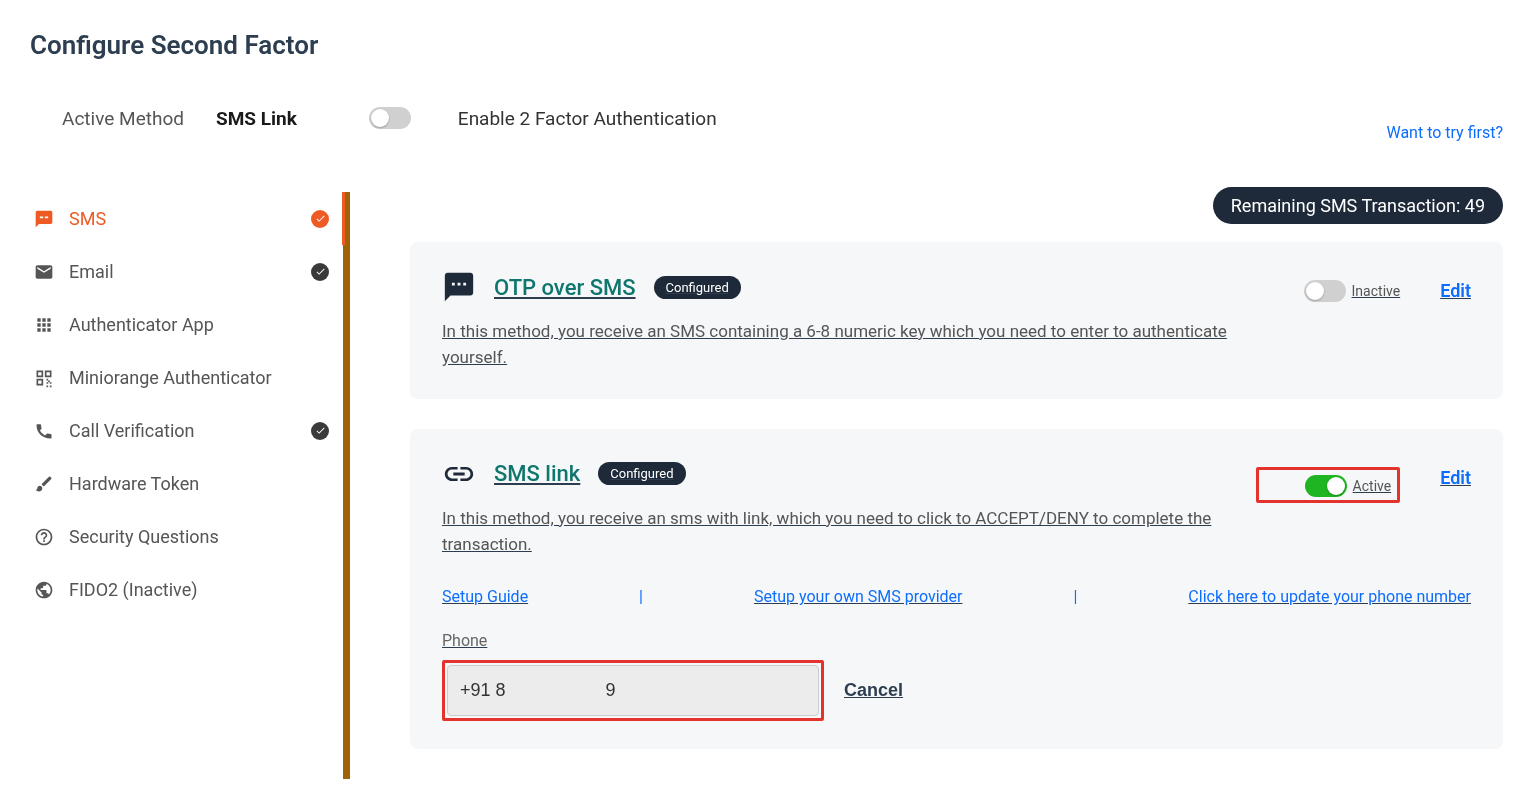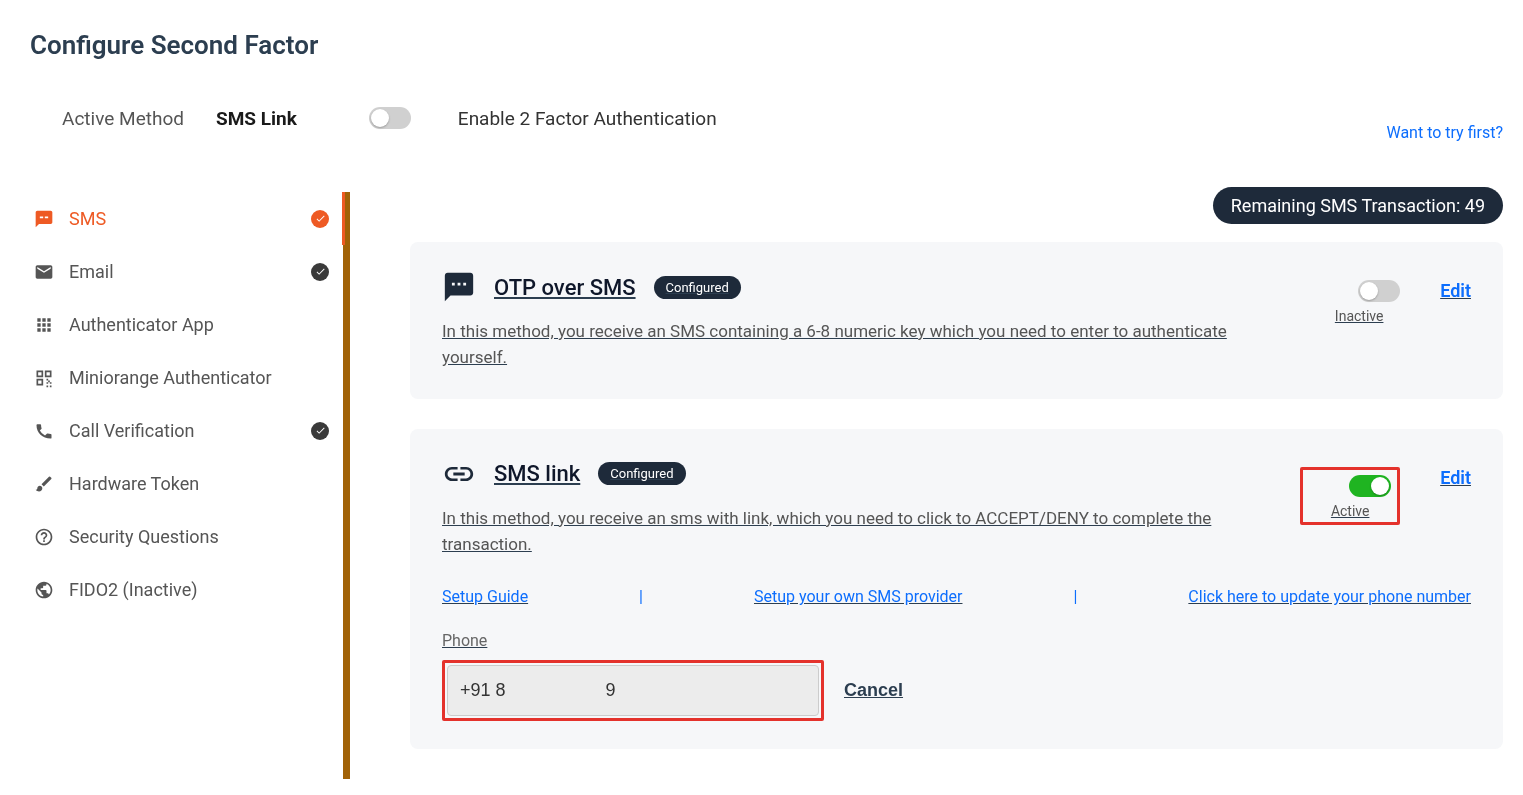--- a/index.html
+++ b/index.html
@@ -27,25 +27,25 @@
 .check-badge { width: 18px; height: 18px; border-radius: 50%; display: inline-flex; align-items: center; justify-content: center; }
 .check-badge.orange { background: #ee5a24; }
 .check-badge.dark { background: #3a3a3a; }
 .check-badge svg { width: 11px; height: 11px; }
 .main { flex: 1; padding-left: 60px; position: relative; text-decoration: underline; }
 .remaining-badge { position: absolute; right: 0; top: -5px; background: #1e2a3a; color: #fff; font-size: 18px; padding: 8px 18px; border-radius: 20px; }
 .method-card { background: #f6f7f9; border-radius: 8px; padding: 28px 32px; margin-bottom: 30px; display: flex; }
 .method-main { flex: 1; }
 .method-header { display: flex; align-items: center; gap: 18px; margin-bottom: 14px; }
 .method-icon { width: 34px; height: 34px; display: inline-flex; align-items: center; justify-content: center; }
-.method-title { font-size: 22px; font-weight: 500; color: #0f172a; }
+.method-title { font-size: 22px; font-weight: 500; color: #0f766e; }
 .configured-pill { background: #1e2a3a; color: #fff; font-size: 13px; padding: 4px 12px; border-radius: 12px; }
 .method-desc { font-size: 17px; color: #555; line-height: 1.55; max-width: 850px; }
 .method-side { display: flex; align-items: flex-start; gap: 40px; padding-top: 10px; }
-.toggle-col { display: flex; flex-direction: column; align-items: center; gap: 6px; }
+.toggle-col { display: flex; flex-direction: row; align-items: center; gap: 6px; }
 .toggle-status { font-size: 14px; color: #555; }
 .edit-link { color: #0d6efd; font-size: 18px; font-weight: 600; cursor: pointer; }
 .method-links { display: flex; align-items: center; gap: 19px; margin-top: 30px; margin-bottom: 25px; font-size: 16px; justify-content: space-between; }
 .method-links a { color: #0d6efd; text-decoration: none; cursor: pointer; }
 .link-sep { color: #0d6efd; }
 .phone-label { font-size: 16px; color: #666; margin-bottom: 10px; }
 .phone-row { display: flex; align-items: center; gap: 20px; }
 .phone-input-wrap { border: 3px solid #e4322c; border-radius: 2px; padding: 2px; display: inline-block; }
 .phone-input { width: 372px; padding: 14px 12px; font-size: 18px; border: 1px solid #ccc; border-radius: 4px; background: #ececec; color: #333; }
 .cancel-btn { font-size: 18px; font-weight: 700; color: #2c3e50; cursor: pointer; background: none; border: none; }

